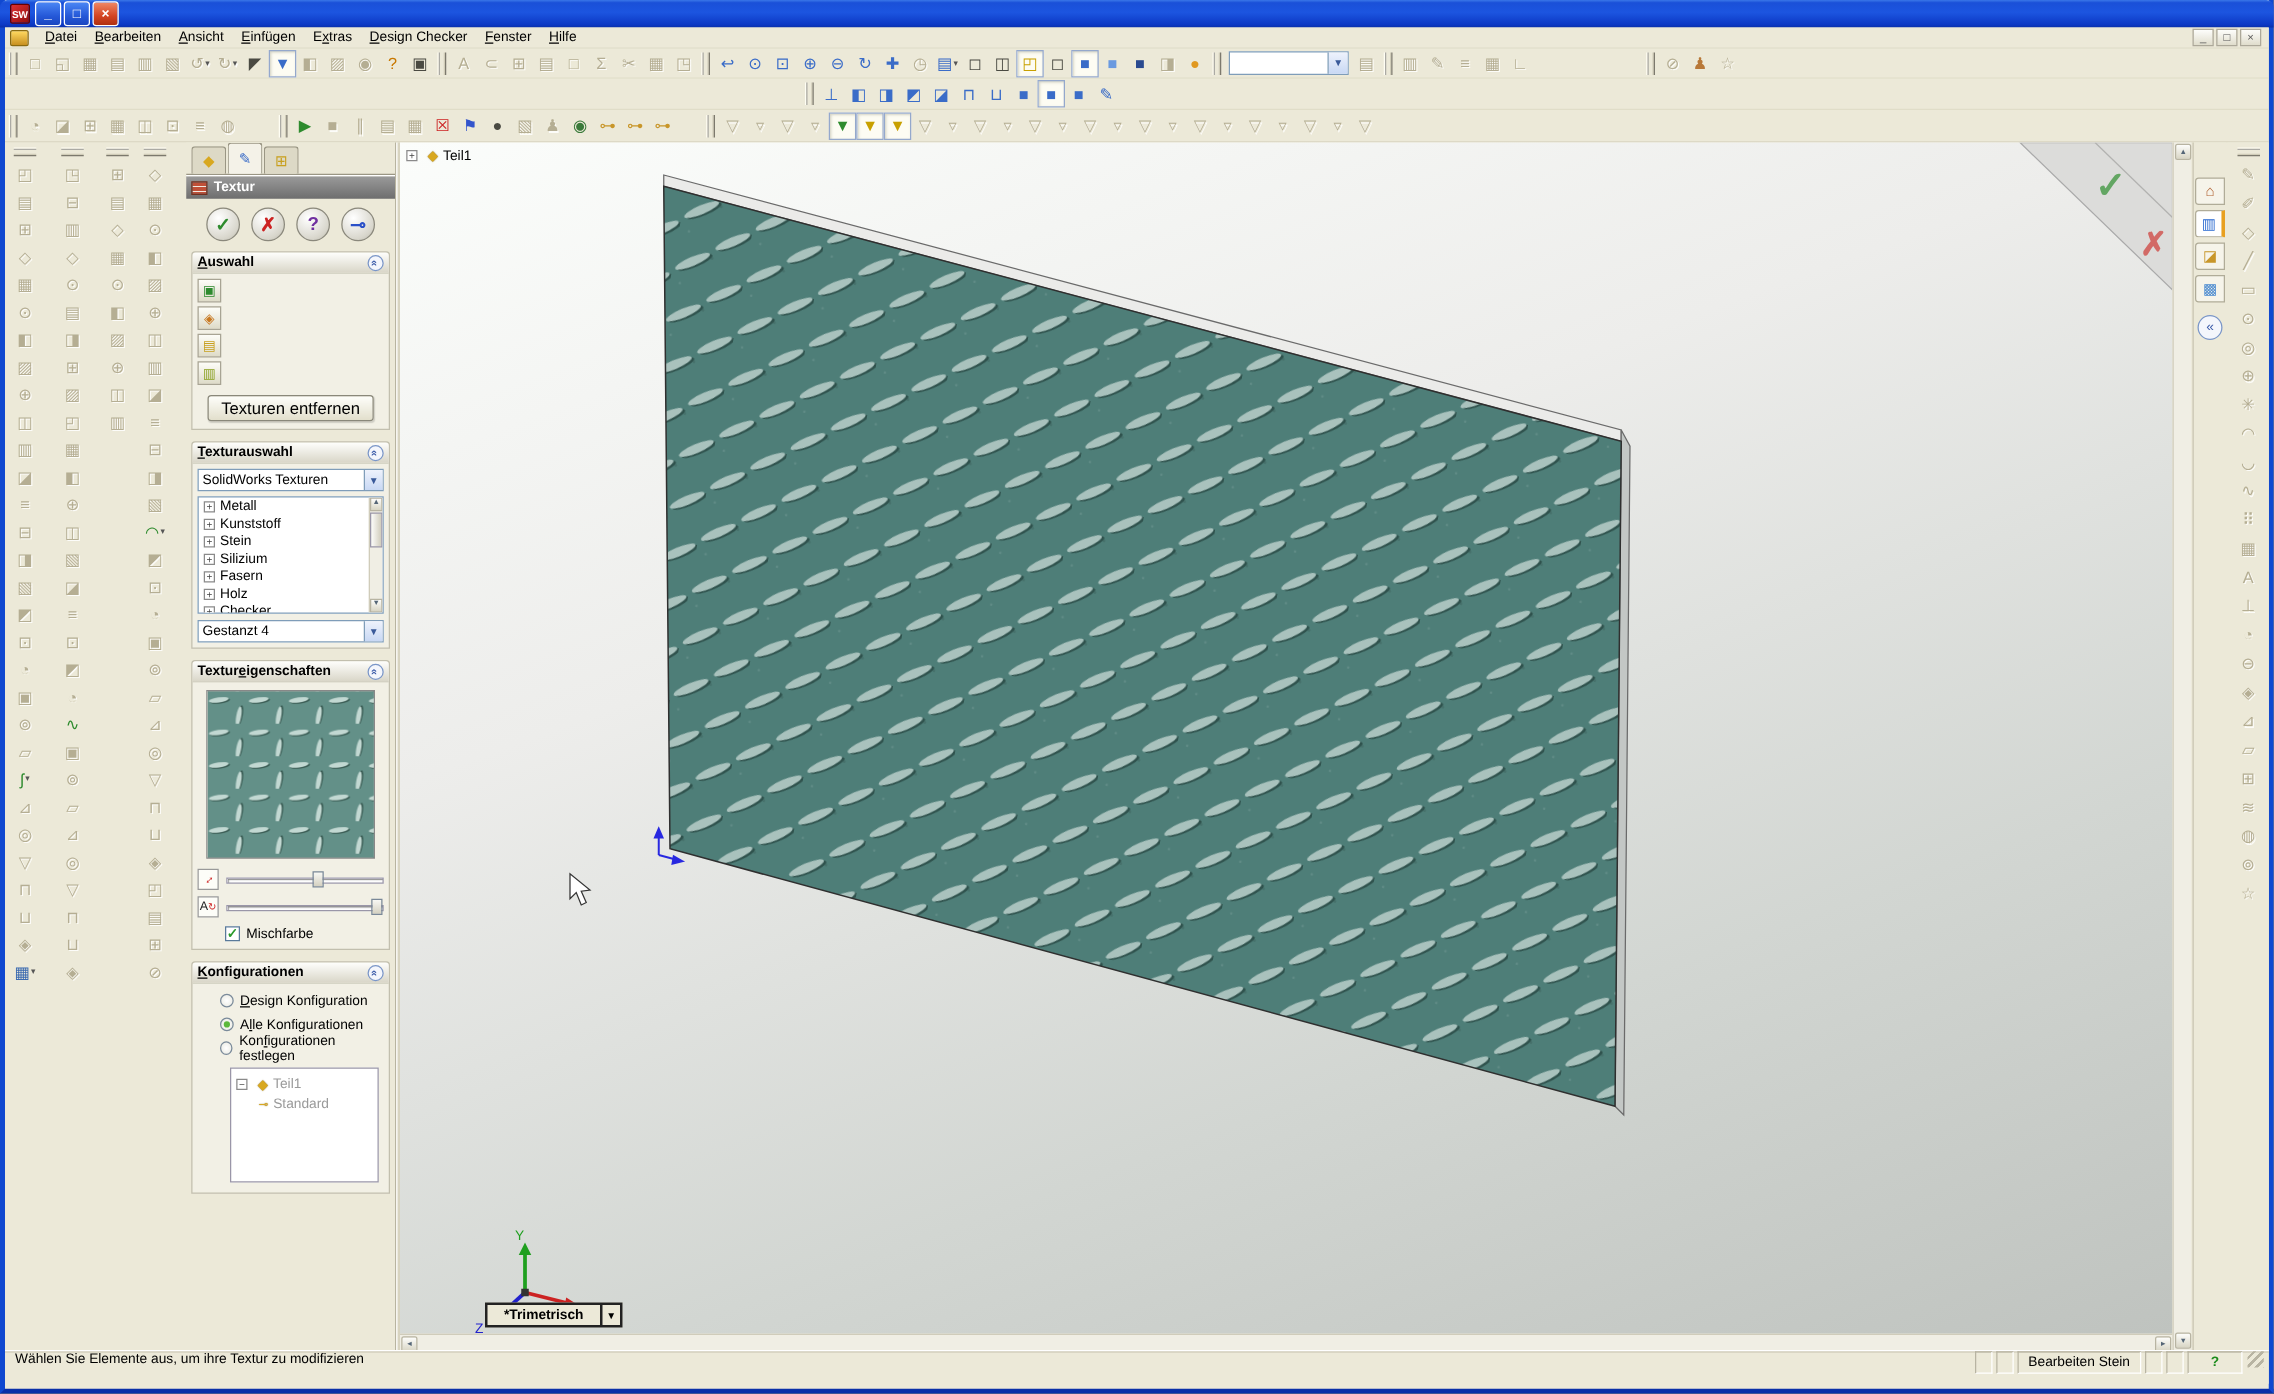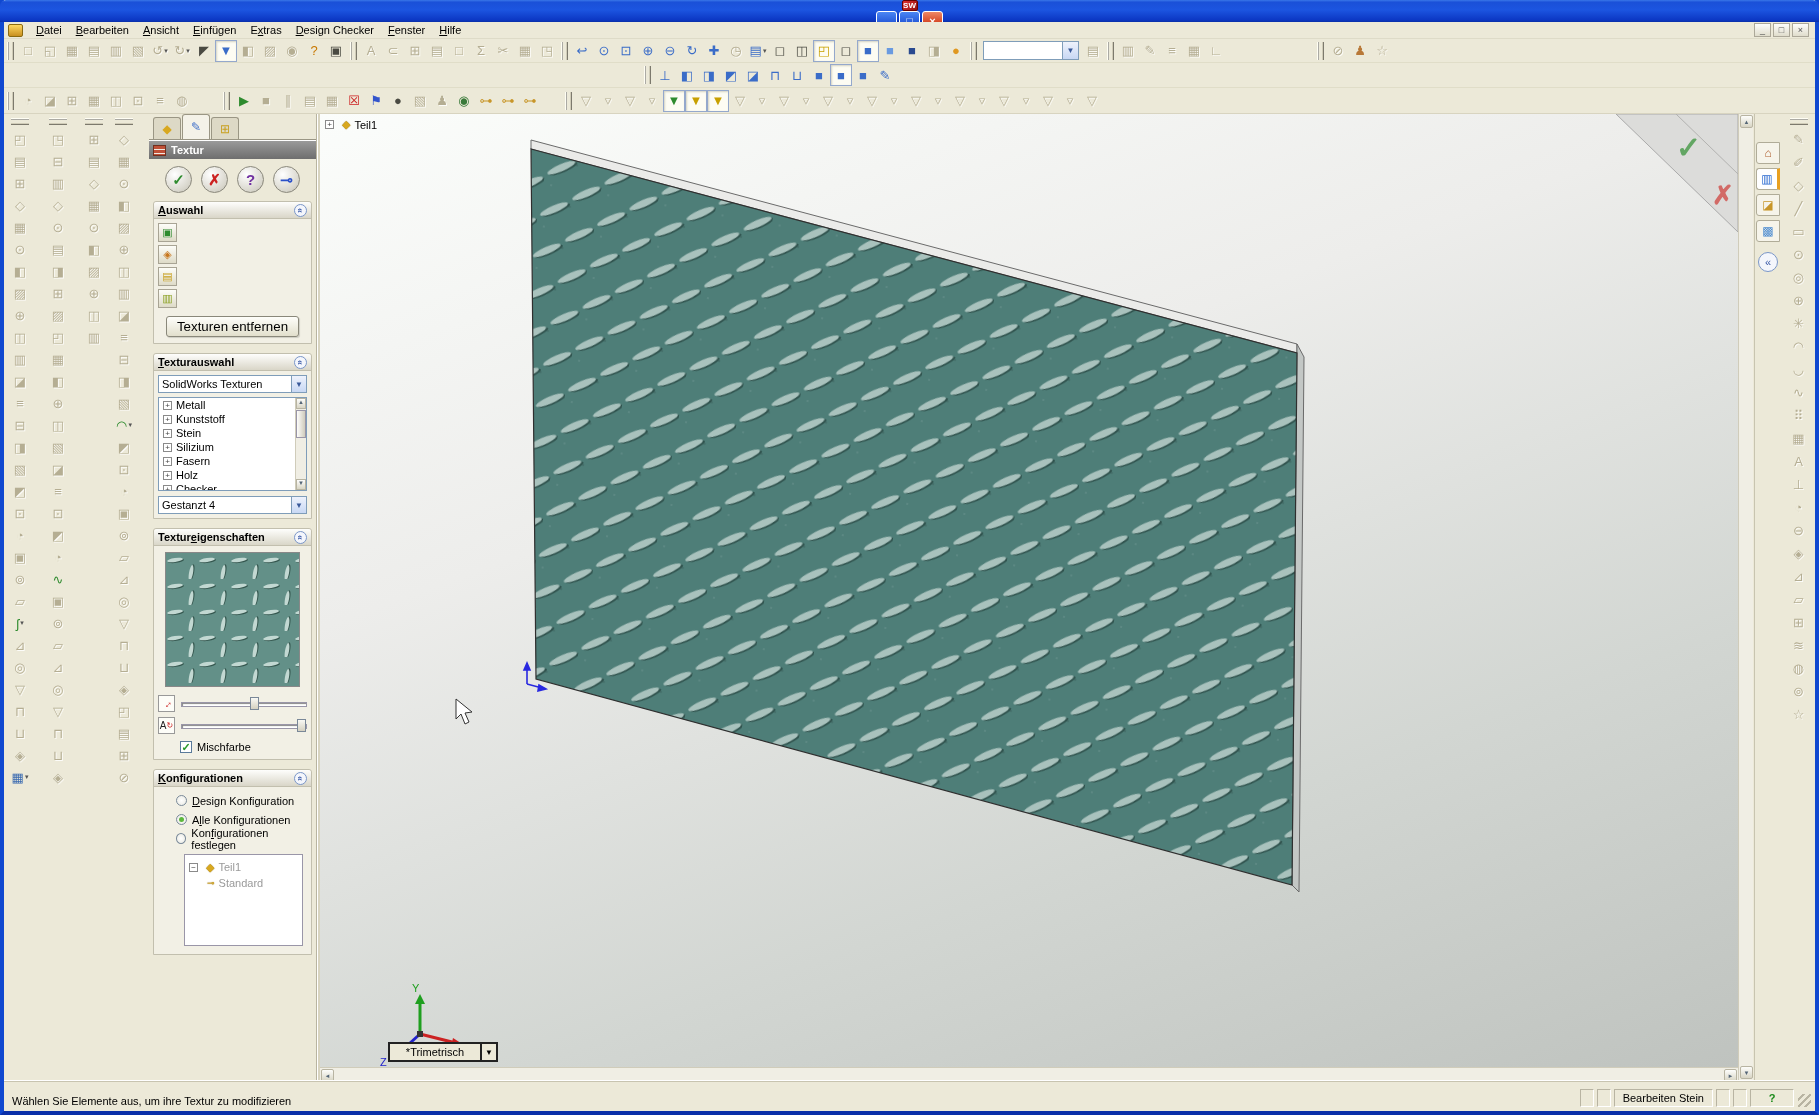--- a/index.html
+++ b/index.html
@@ -4,21 +4,21 @@
 <style>
   * { box-sizing: border-box; margin:0; padding:0; }
   html,body { width:1819px; height:1115px; overflow:hidden; background:#000; }
   body { font-family:"Liberation Sans", sans-serif; font-size:11px; color:#000; }
   #app { position:relative; width:1819px; height:1115px; background:#ece9d8;
          border-left:4px solid #1048d0; border-right:4px solid #1048d0; border-bottom:4px solid #0a2fa8; }
 
   
   .titlebar { position:absolute; left:-4px; top:0; width:1819px; height:22px;
     background:linear-gradient(180deg,#3a77e8 0%,#1a50d8 10%,#1c55e0 45%,#0c38c4 90%,#0a2fa8 100%);
-    border-radius:6px 6px 0 0; display:flex; align-items:center; padding:0 4px;flex-direction:column; }
+    border-radius:6px 6px 0 0; display:flex; align-items:center; padding:0 4px; }
   .app-icon { width:16px; height:16px; background:linear-gradient(135deg,#e03030,#901010);
     border:1px solid #600; border-radius:2px; color:#fff; font-size:8px; font-weight:bold;
     display:flex; align-items:center; justify-content:center; margin:0 4px; }
   .title-text { color:#fff; font-weight:bold; font-size:12px; text-shadow:1px 1px 1px #0a1a60; flex:1; }
   .cap-btns { display:flex; gap:2px; }
   .cap { width:21px; height:20px; border-radius:3px; border:1px solid #fff;
     background:linear-gradient(#4a86f4,#2558d8 60%,#1a46c0); color:#fff; font-size:11px; font-weight:bold;
     display:flex; align-items:center; justify-content:center; }
   .cap.close { background:linear-gradient(#ee8866,#d44422 60%,#b03010); }
 
@@ -127,21 +127,21 @@
   .cfg-row { display:flex; align-items:center; gap:4px; height:16px; color:#9a9a9a; }
   .gold { color:#d8a820; text-shadow:0 0 1px #7a5a00; font-size:11px; }
 
   
   .viewport { position:absolute; left:316px; top:0; width:1418px; height:953px;
     background:linear-gradient(160deg,#fbfdfb 0%,#ededeb 35%,#d2d6d2 70%,#bfc3bf 100%); overflow:hidden; }
   .splitter { position:absolute; left:313px; top:0; width:3px; height:966px; background:#d8d4c0; border-left:1px solid #fff; }
   .part-tree { position:absolute; left:5px; top:4px; display:flex; align-items:center; gap:4px; font-size:11px; }
   .view-tab { position:absolute; left:68px; top:928px; width:110px; height:20px; background:#ece9d8;
     border:2px solid #222; display:flex; align-items:center; }
-  .view-tab .lbl { flex:1; text-align:center; }
+  .view-tab .lbl { flex:1; text-align:center;font-weight:bold; }
   .view-tab .dd { width:16px; height:16px; border-left:2px solid #222; font-size:8px;
     display:flex; align-items:center; justify-content:center; }
   .hscroll { position:absolute; left:316px; top:953px; width:1418px; height:13px; background:#f0eee4;
     border-top:1px solid #d0ccba; display:flex; }
   .vscroll { position:absolute; left:1734px; top:0; width:15px; height:966px; background:#f0eee4;
     border-left:1px solid #d0ccba; display:flex; flex-direction:column; justify-content:space-between; }
   .sc-ar { width:13px; height:13px; margin:1px; background:linear-gradient(#fdfdfb,#d8d5c4);
     border:1px solid #b8b4a2; border-radius:2px; color:#567; font-size:6px; display:flex; align-items:center; justify-content:center; }
 
   
@@ -151,21 +151,21 @@
     display:flex; align-items:center; justify-content:center; font-size:12px; position:relative; }
   .ts-btn.active-tab { border-right:3px solid #e8a020; background:#fff; }
   .collapse-btn { width:20px; height:20px; border-radius:50%; border:1px solid #7a96c8; color:#3a5aa8;
     background:#f4f6fc; font-size:11px; display:flex; align-items:center; justify-content:center; margin-top:6px; }
   .right-tools { position:absolute; left:1778px; top:0; width:33px; height:966px; background:#ece9d8;
     display:flex; flex-direction:column; align-items:center; }
   .right-tools .tbtn { width:26px; height:23px; }
 
   
   .statusbar { position:absolute; left:0; top:1080px; width:1811px; height:27px; background:#ece9d8;
-    border-top:1px solid #fff; box-shadow:inset 0 1px 0 #c8c4b0; display:flex; align-items:flex-end; padding:0 4px; }
+    border-top:1px solid #fff; box-shadow:inset 0 1px 0 #c8c4b0; display:flex; align-items:flex-start; padding:0 4px; }
   .sb-msg { flex:1; padding-left:4px; }
   .sb-pane { height:18px; border:1px solid; border-color:#b8b4a2 #fff #fff #b8b4a2; margin-left:3px;
     display:flex; align-items:center; justify-content:center; padding:0 8px; }
   .sb-tiny { width:14px; padding:0; }
   .sb-help { color:#1a8a1a; font-weight:bold; width:44px; }
   .sb-grip { width:13px; height:13px; margin-left:4px; background:
     repeating-linear-gradient(135deg,transparent 0 3px,#b8b4a2 3px 5px); }
 </style>
 </head>
 <body>

